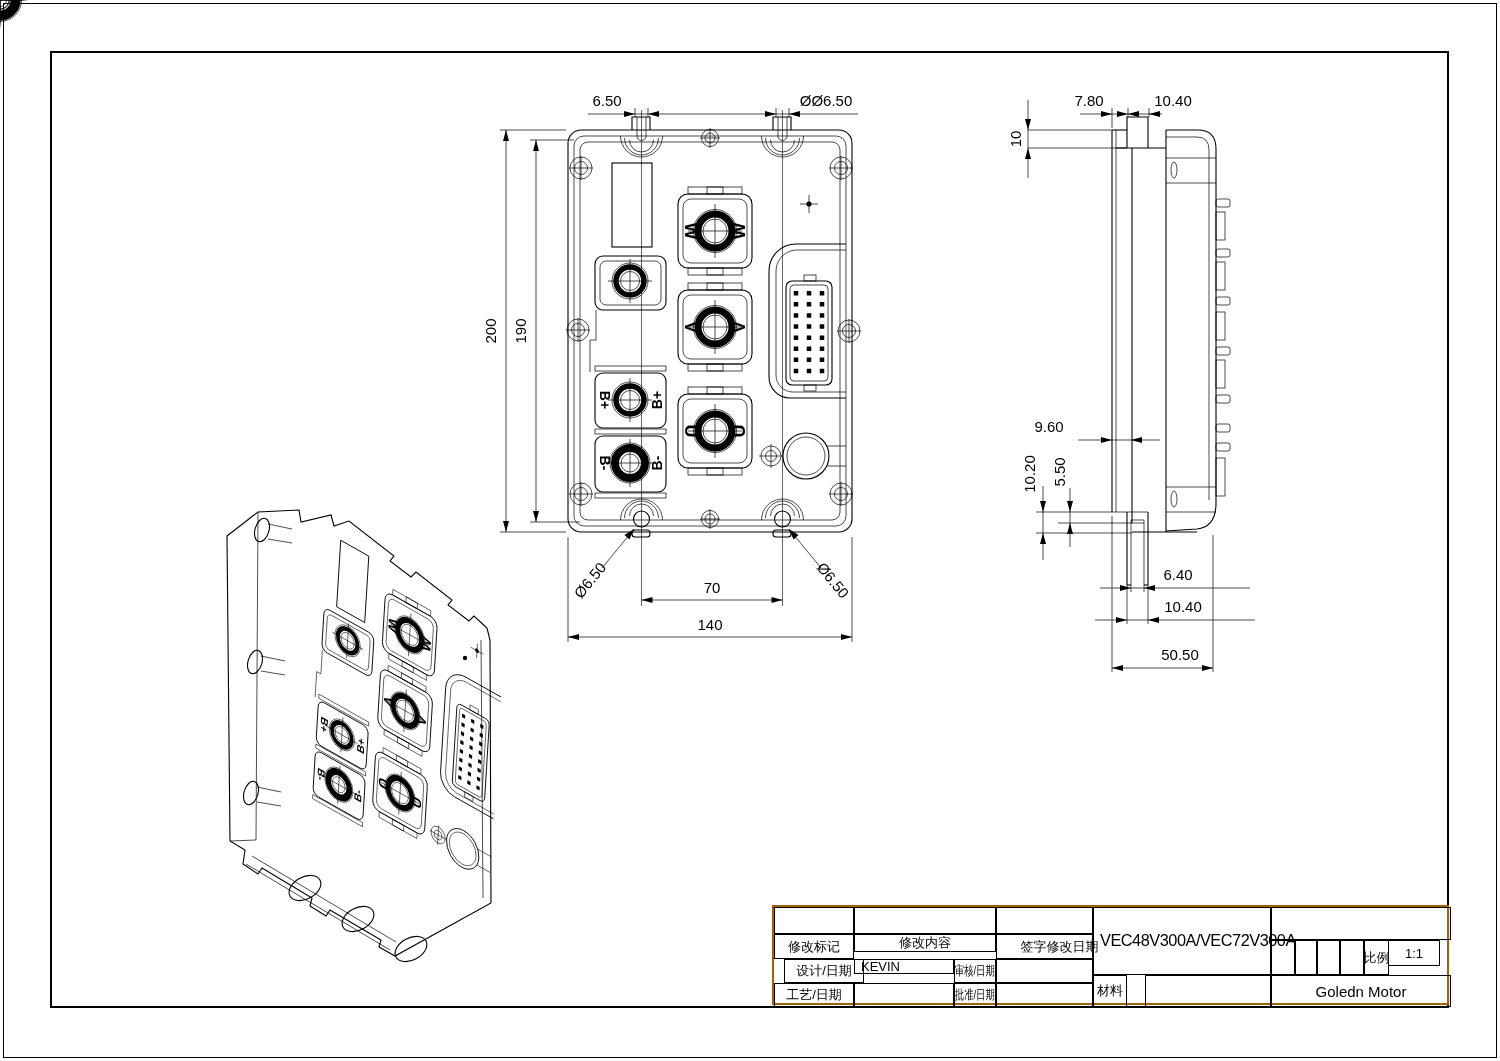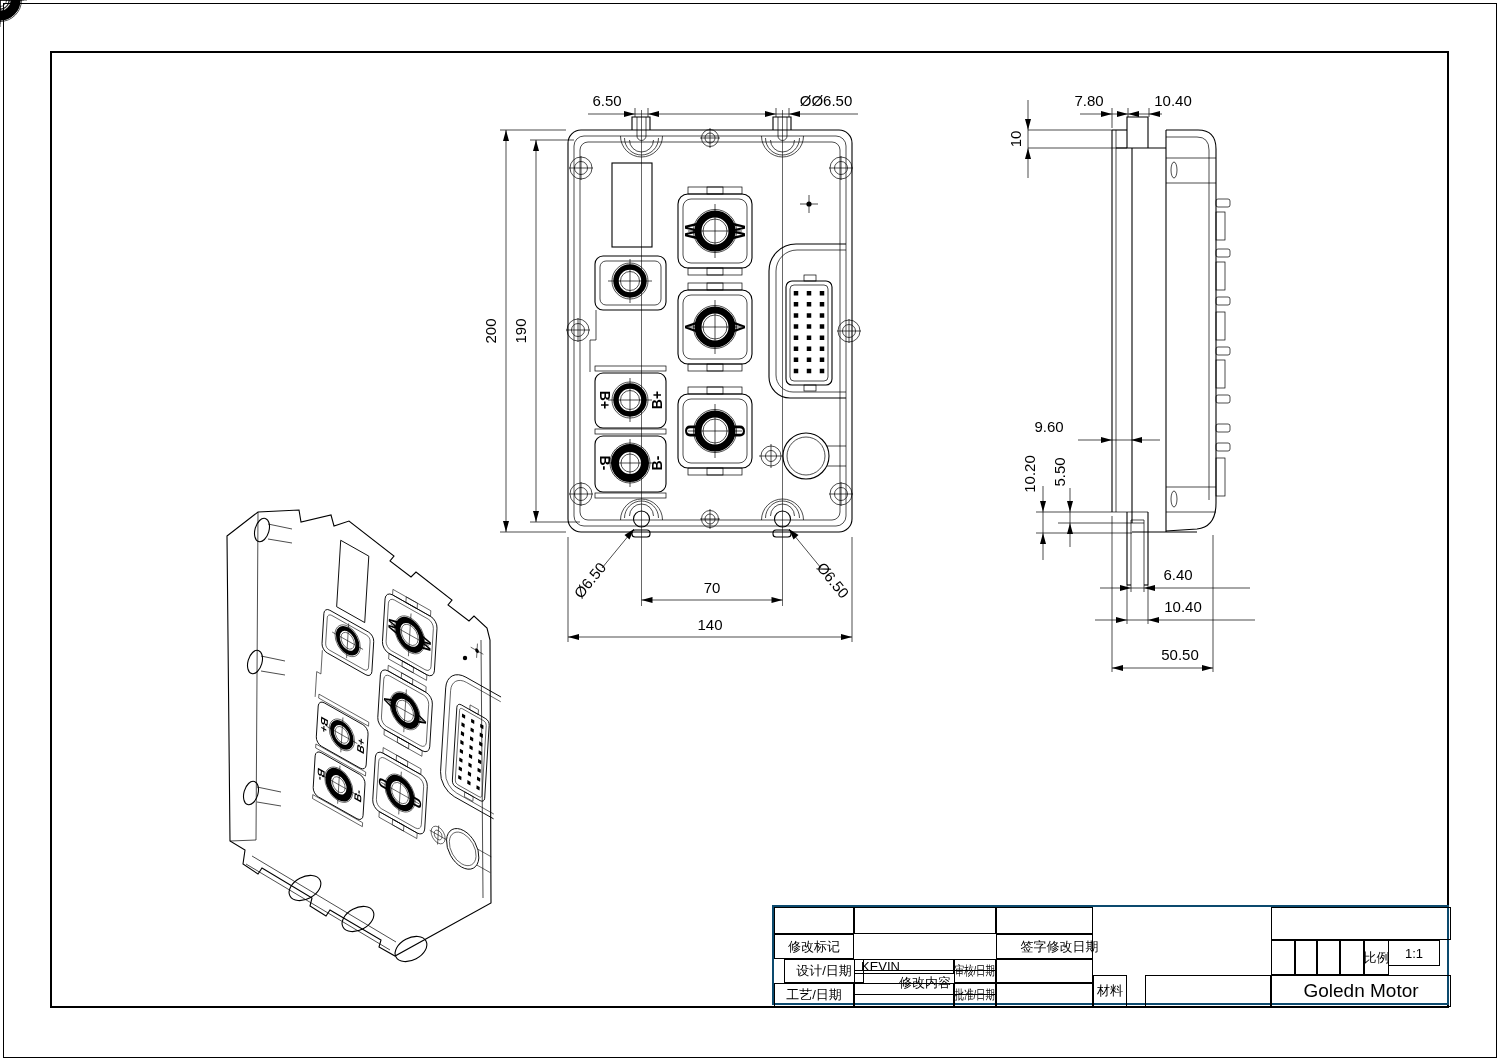--- a/index.html
+++ b/index.html
@@ -9,21 +9,21 @@
   #inner-frame{position:absolute;left:50px;top:51px;width:1399px;height:957px;border:2px solid #000;box-sizing:border-box;}
   svg{position:absolute;left:0;top:0;}
   .ln{stroke:#000;fill:none;stroke-width:1.1;}
   .thin{stroke:#000;fill:none;stroke-width:0.7;}
   .ctr{stroke:#000;fill:none;stroke-width:0.6;}
   .fat{stroke:#000;fill:none;}
   .ar{fill:#000;stroke:none;}
   .dimtxt{font-family:"Liberation Sans",sans-serif;font-size:15px;fill:#000;text-anchor:middle;}
   .termtxt{font-family:"Liberation Sans",sans-serif;font-weight:700;fill:#000;text-anchor:middle;}
   
-  #title-block{position:absolute;left:772px;top:905px;width:677px;height:100px;border:2px solid #0c4a6e;box-sizing:border-box;font-size:13px;}
+  #title-block{position:absolute;left:772px;top:905px;width:677px;height:100px;border:2px solid #a16207;box-sizing:border-box;font-size:13px;}
   .cell{position:absolute;border:1px solid #000;box-sizing:border-box;display:flex;align-items:center;justify-content:center;white-space:nowrap;overflow:visible;}
   .cell.left{justify-content:flex-start;padding-left:6px;}
   .sq{display:inline-block;transform:scaleX(0.72);transform-origin:center;}
   .partnum{font-size:17px;letter-spacing:-0.5px;transform:scaleX(0.96);transform-origin:left center;}
   .sig-gap{display:inline-block;width:14px;}
 </style>
 </head>
 <body>
 
 <div id="page">
@@ -404,21 +404,21 @@
 
   <div id="title-block">
 
     <div class="cell" style="left:0;top:0;width:80px;height:27px;"></div>
     <div class="cell" style="left:80px;top:0;width:142px;height:27px;"></div>
     <div class="cell" style="left:222px;top:0;width:97px;height:27px;"></div>
 
     <div class="cell" style="left:0;top:27px;width:80px;height:25px;">
         <span>修改标记</span>
       </div>
-    <div class="cell" style="left:80px;top:27px;width:142px;height:25px;margin-top:36px;">
+    <div class="cell" style="left:80px;top:27px;width:142px;height:18px;">
         <span>修改内容</span>
       </div>
     <div class="cell" style="left:222px;top:27px;width:97px;height:25px;padding-left:30px;">
       <span>签字</span>
         <span class="sig-gap"></span>
         <span>修改日期</span>
     </div>
 
     <div class="cell" style="left:10px;top:52px;width:80px;height:24px;">
         <span>设计/日期</span>
@@ -433,33 +433,36 @@
 
     <div class="cell" style="left:0;top:76px;width:80px;height:24px;">
         <span>工艺/日期</span>
       </div>
     <div class="cell" style="left:80px;top:76px;width:100px;height:24px;"></div>
     <div class="cell" style="left:180px;top:76px;width:42px;height:24px;align-items:center;">
         <span class="sq">批准/日期</span>
       </div>
     <div class="cell" style="left:222px;top:76px;width:97px;height:24px;"></div>
 
+    <div class="cell left" style="left:319px;top:0;width:178px;height:68px;">
+        <span class="partnum">VEC48V300A/VEC72V300A</span>
+      </div>
     <div class="cell" style="left:319px;top:68px;width:34px;height:32px;">
         <span>材料</span>
       </div>
     <div class="cell" style="left:371px;top:68px;width:126px;height:32px;"></div>
 
     <div class="cell" style="left:497px;top:0;width:180px;height:33px;"></div>
     <div class="cell" style="left:497px;top:33px;width:24px;height:35px;"></div>
     <div class="cell" style="left:521px;top:33px;width:22px;height:35px;"></div>
     <div class="cell" style="left:543px;top:33px;width:23px;height:35px;"></div>
     <div class="cell" style="left:566px;top:33px;width:24px;height:35px;"></div>
     <div class="cell" style="left:590px;top:33px;width:25px;height:35px;">
         <span>比例</span>
       </div>
     <div class="cell" style="left:614px;top:33px;width:52px;height:26px;">
         <span>1:1</span>
       </div>
-    <div class="cell" style="left:497px;top:68px;width:180px;height:32px;font-size:19px;">
+    <div class="cell" style="left:497px;top:68px;width:180px;height:32px;font-size:15px;">
         <span>Goledn Motor</span>
       </div>
   </div>
 </div>
 
 </body></html>

